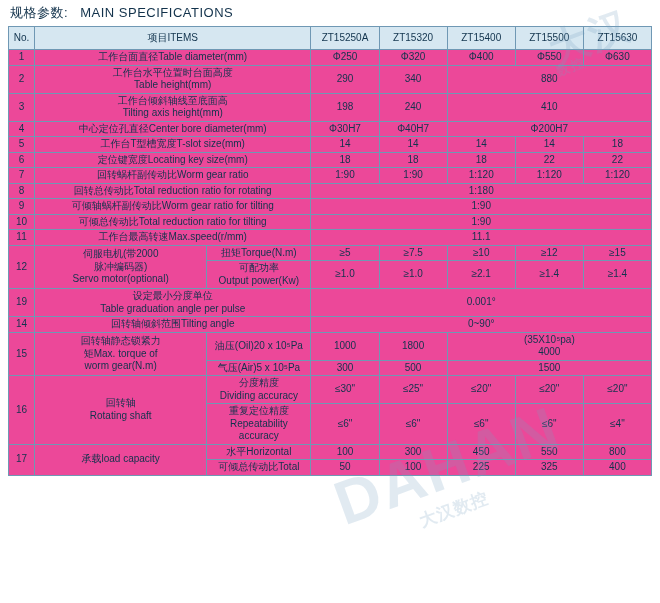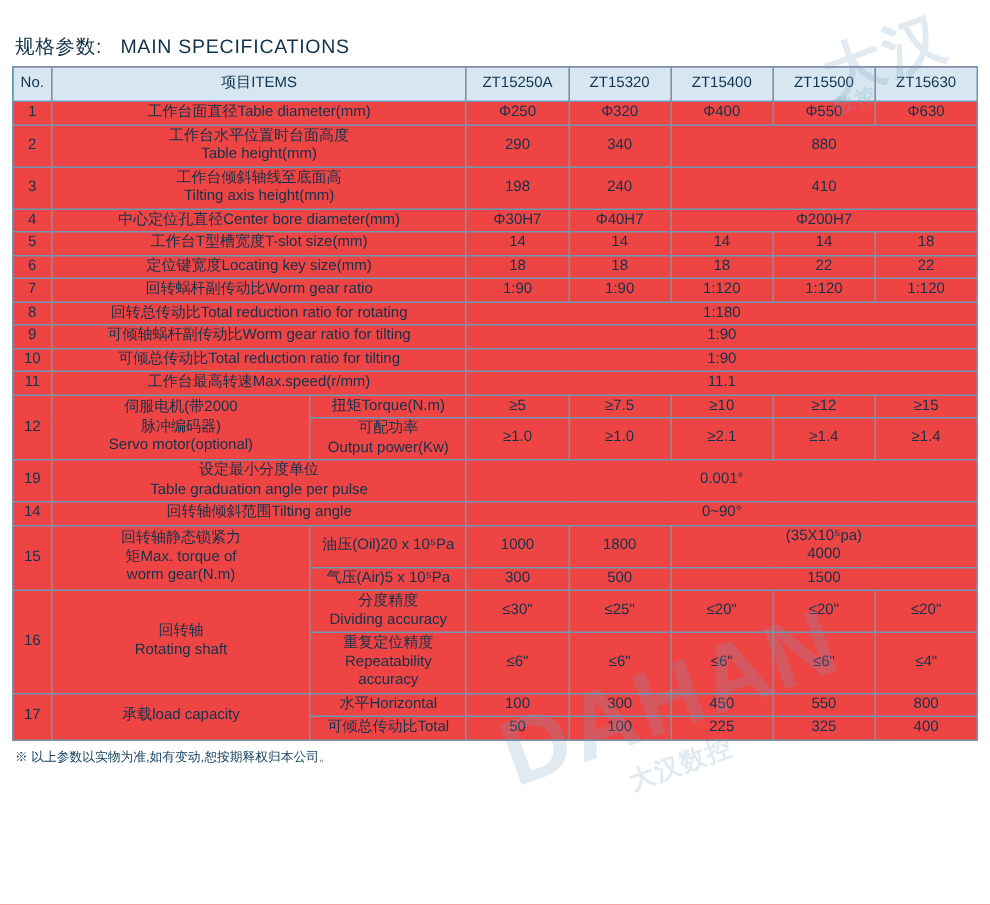--- a/index.html
+++ b/index.html
@@ -27,33 +27,33 @@
     white-space:nowrap;
     transform:rotate(-20deg);
     letter-spacing:2px;
   }
   .wm1{left:330px;top:430px;font-size:62px;}
   .wm2{left:418px;top:498px;font-size:17px;letter-spacing:1px;}
   .wm3{left:548px;top:10px;font-size:40px;}
   .wm4{left:556px;top:58px;font-size:13px;}
 
   .title-row{
-    padding:22px 0 4px 10px;
+    padding:4px 0 4px 10px;
     font-size:13px;
     letter-spacing:0.5px;
   }
   .title-row .cn{font-size:13px;}
   .title-row .en{font-size:13px;padding-left:8px;}
 
   table.spec{
     border-collapse:collapse;
     width:644px;
     margin-left:8px;
     table-layout:fixed;
-    background:#ef4444;
+    background:#ec4899;
   }
   table.spec td, table.spec th{
     border:1px solid #6f98b4;
     font-size:10px;
     text-align:center;
     vertical-align:middle;
     padding:1px 2px;
     line-height:1.25;
     color:#11334d;
   }
@@ -277,14 +277,13 @@
         <td>50</td>
         <td>100</td>
         <td>225</td>
         <td>325</td>
         <td>400</td>
       </tr>
     </tbody>
 </table>
 
 <div class="notes">
-  <div>※ 以上参数以实物为准,如有变动,恕按期释权归本公司。</div>
 </div>
 
 </body></html>

